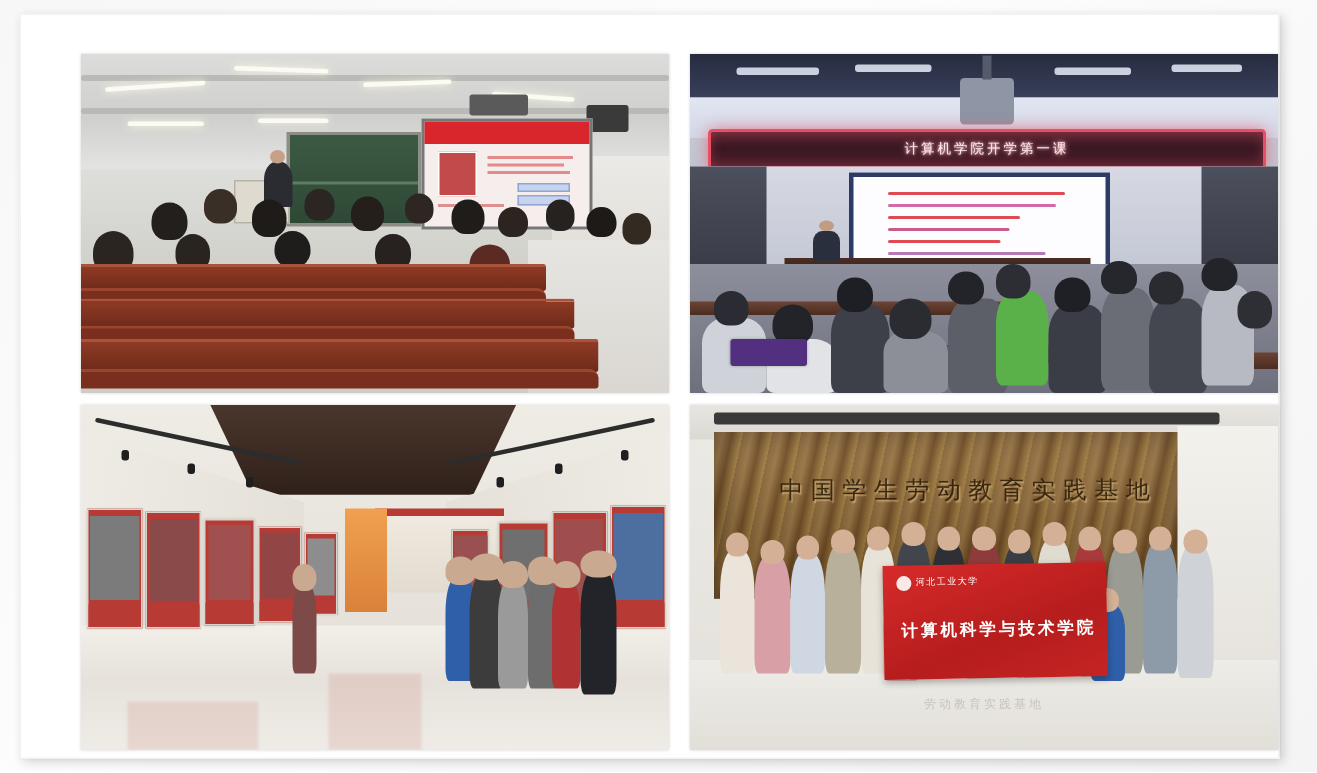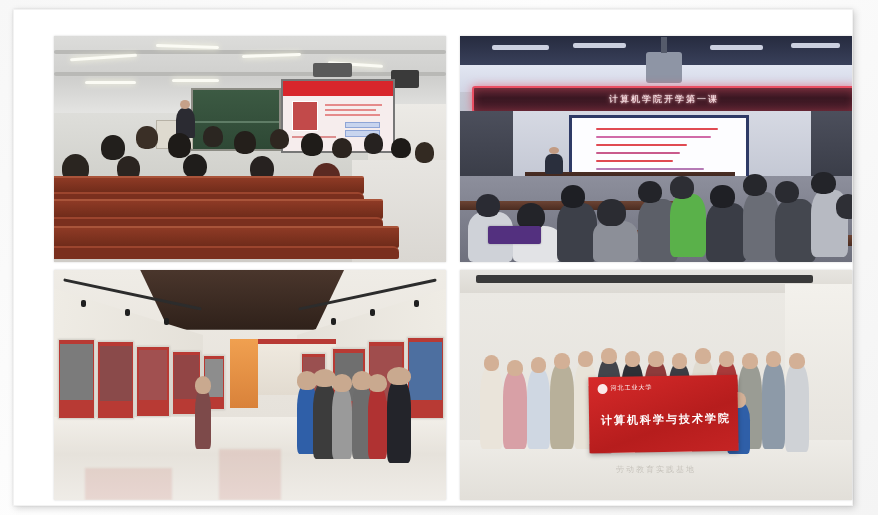--- a/index.html
+++ b/index.html
@@ -121,21 +121,21 @@
   }
   .body-shape {
     position:absolute; border-radius:34% 34% 12% 12%;
   }
   .p1-floor {
     position:absolute; left:76%; top:55%; width:24%; height:45%;
     background:linear-gradient(#e7e5e1,#dad7d2);
   }
 
   
-  .p2-bg { background:linear-gradient(#cfd2dc 0%, #c4c8d4 25%, #b7bbc8 55%, #9ea3b2 100%);padding-left:12px; }
+  .p2-bg { background:linear-gradient(#cfd2dc 0%, #c4c8d4 25%, #b7bbc8 55%, #9ea3b2 100%); }
   .p2-ceil {
     position:absolute; left:0; top:0; width:100%; height:13%;
     background:linear-gradient(#262b3f,#39405a);
   }
   .p2-ceil-light {
     position:absolute; background:#e8ecfa; height:5px; border-radius:2px; opacity:.85;
   }
   .p2-ceilband {
     position:absolute; left:0; top:13%; width:100%; height:12%;
     background:linear-gradient(#e2e6f2,#d2d7e6);
@@ -518,20 +518,23 @@
               <div class="body-shape" style="left:85%;top:48%;width:6%;height:36%;background:#23242a;"></div>
               <div class="head" style="left:85%;top:calc(48% - 6%);width:6%;height:8%;background:#c9a98f;"></div>
             </div>
         </div>
       </div>
 
       <div class="photo photo-br">
         <div class="scene p4-bg">
           <div class="p4-ceiling"></div>
           <div class="p4-ceilbar"></div>
+          <div class="p4-mural">
+            <div class="p4-mural-text">中国学生劳动教育实践基地</div>
+          </div>
           <div class="p4-wall-r"></div>
           <div class="p4-floor"></div>
 
           <div id="p4-people">
               <div class="body-shape" style="left:5%;top:42%;width:6%;height:36%;background:#eae4da;"></div>
               <div class="head" style="left:calc(5% + 1%);top:calc(42% - 5%);width:4%;height:7%;background:#d3b096;"></div>
               <div class="body-shape" style="left:11%;top:44%;width:6%;height:34%;background:#d8a0a6;"></div>
               <div class="head" style="left:calc(11% + 1%);top:calc(44% - 5%);width:4%;height:7%;background:#d3b096;"></div>
               <div class="body-shape" style="left:17%;top:43%;width:6%;height:35%;background:#cfd7e2;"></div>
               <div class="head" style="left:calc(17% + 1%);top:calc(43% - 5%);width:4%;height:7%;background:#d3b096;"></div>

